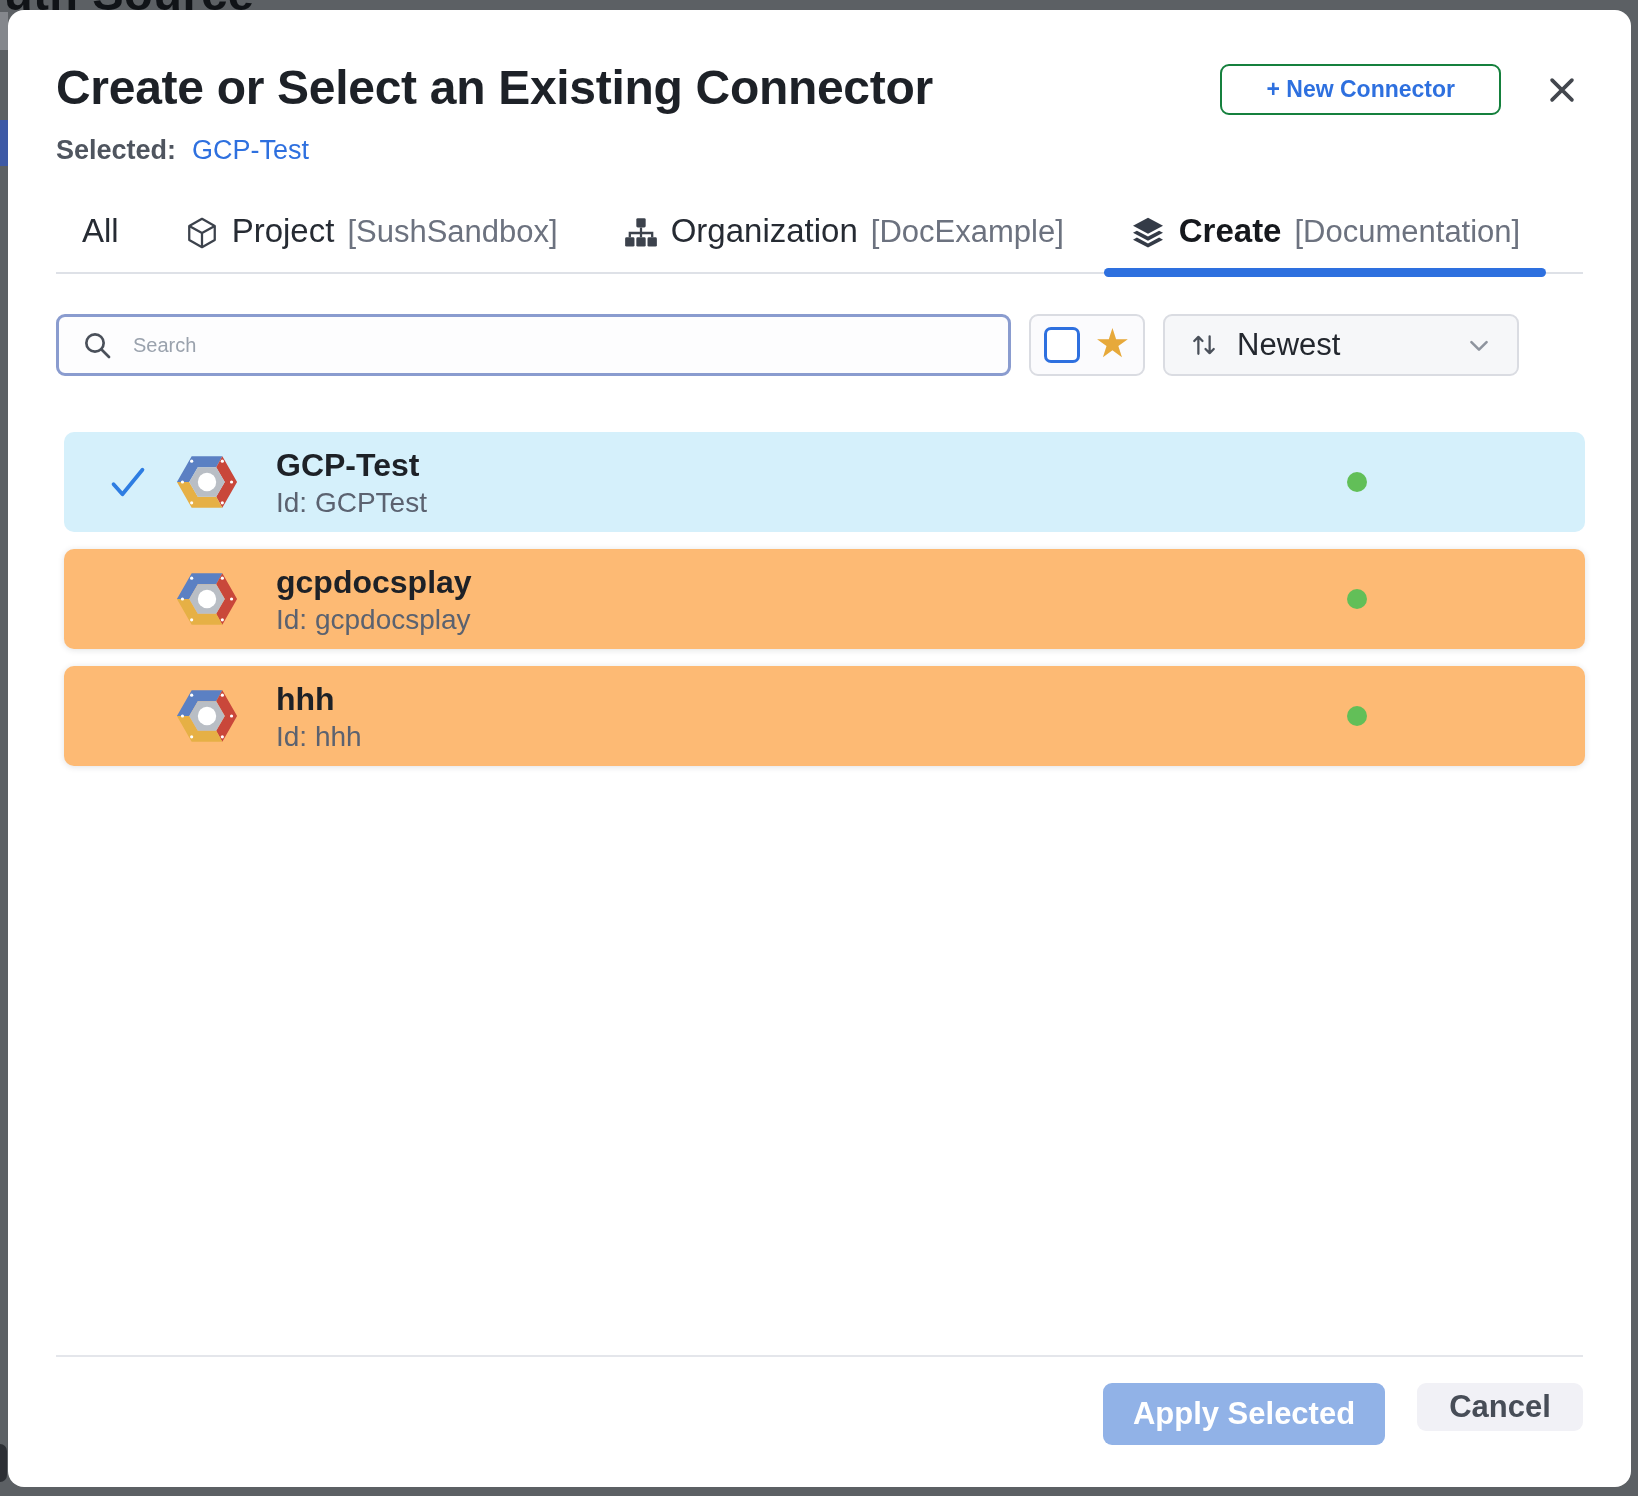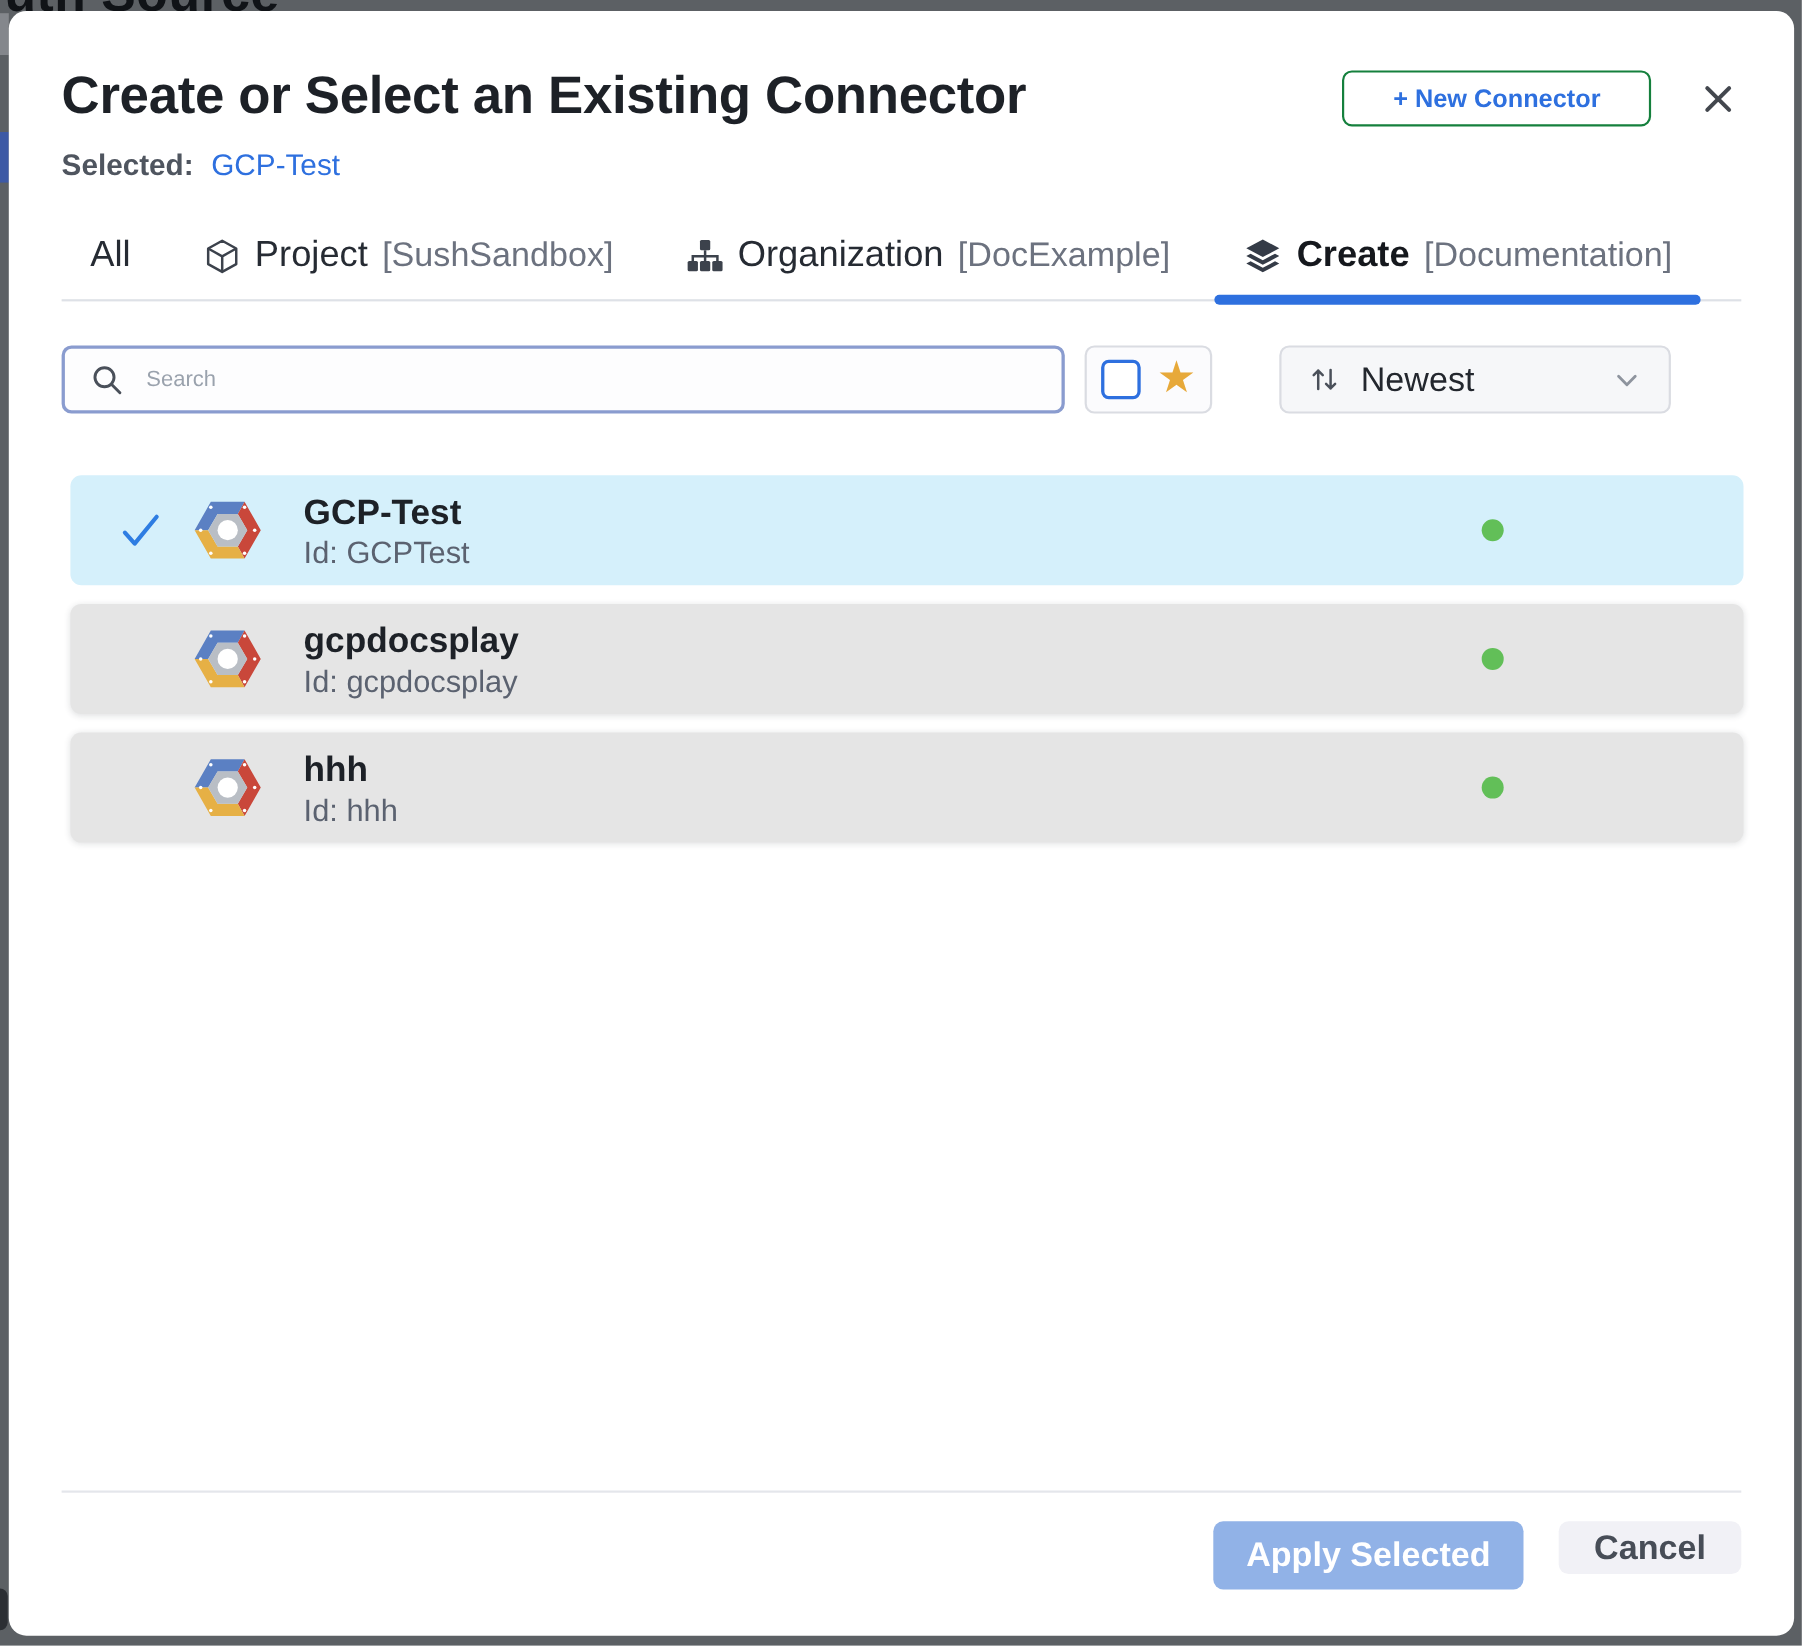--- a/index.html
+++ b/index.html
@@ -68,29 +68,29 @@
   .searchbox input::placeholder{color:#9aa2ad;}
   .favbox{
     width:116px;display:flex;align-items:center;justify-content:center;gap:15px;
     border:2px solid #dadce2;border-radius:9px;background:#fbfbfd;box-sizing:border-box;cursor:pointer;
   }
   .fav-check{width:30px;height:30px;border:3px solid #2e70df;border-radius:7px;background:#fff;}
   .fav-star{font-family:"DejaVu Sans",sans-serif;font-size:40px;color:#e7a93a;line-height:1;margin-top:-4px;}
   .sortbox{
     width:356px;margin-right:64px;display:flex;align-items:center;gap:18px;padding:0 24px;
     border:2px solid #dadce2;border-radius:9px;background:#f6f7f9;box-sizing:border-box;cursor:pointer;
-    font-size:31px;color:#23272e;margin-left:43px;
+    font-size:31px;color:#23272e;
   }
   .sortbox .chev{margin-left:auto;display:flex;}
 
   
   .conn-list{margin-top:56px;display:flex;flex-direction:column;gap:17px;margin-left:8px;margin-right:-2px;}
   .row{
     height:100px;border-radius:10px;display:flex;align-items:center;
-    padding:0 30px 0 44px;background:#e5e5e5;
+    padding:0 30px 0 44px;background:#fdba74;
     box-shadow:0 1px 6px rgba(40,50,60,.14);cursor:pointer;
   }
   .row.selected{background:#d5f0fb;box-shadow:none;}
   .check-slot{width:40px;margin-right:28px;display:flex;align-items:center;}
   .row:not(.selected) .check-slot svg{visibility:hidden;}
   .gcp-slot{margin-right:38px;display:flex;align-items:center;}
   .row-text{display:flex;flex-direction:column;}
   .row-title{font-size:32px;font-weight:700;color:#1d2127;line-height:1.2;}
   .row-sub{font-size:28px;color:#5b6270;margin-top:3px;}
   .dot{width:20px;height:20px;border-radius:50%;margin-left:auto;margin-right:188px;}

